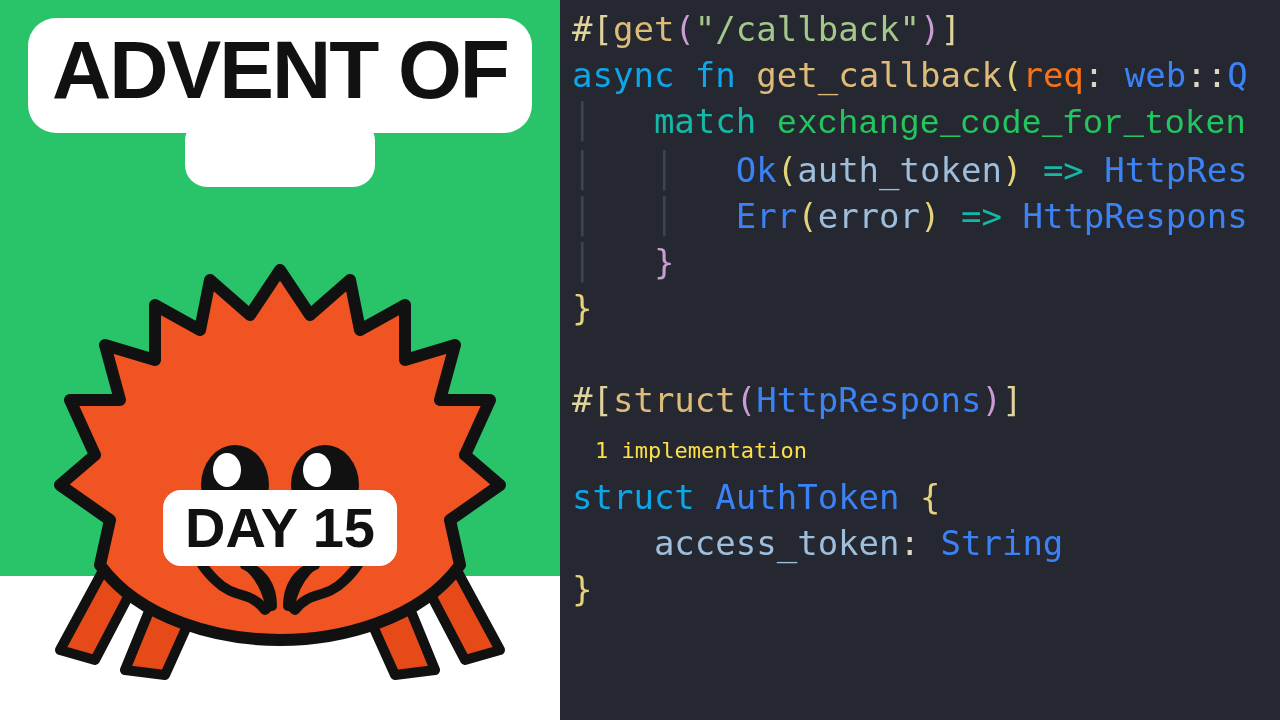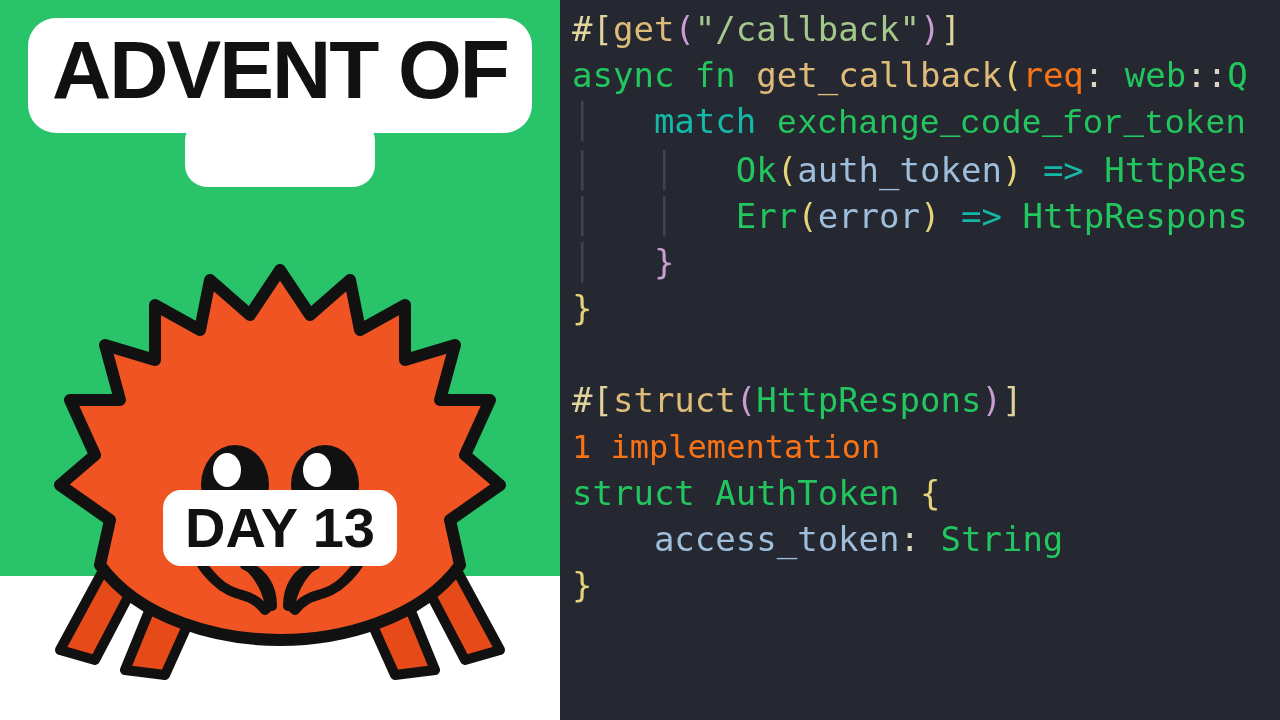--- a/index.html
+++ b/index.html
@@ -87,29 +87,29 @@
     font-family: "Menlo", "Consolas", "DejaVu Sans Mono", monospace;
     font-size: 34px;
     line-height: 46px;
     color: #d8dee9;
     white-space: pre;
   }
   .c-punc   { color: #ddd5c4; }
   .c-attr   { color: #e0d49b; }
   .c-str    { color: #a4c88b; }
   .c-fnname { color: #dfbb79; margin-top: 32px; }
-  .c-kw     { color: #22c55e; }
-  .c-type   { color: #22c55e; }
+  .c-kw     { color: #0ea5e9; }
+  .c-type   { color: #3b82f6; }
   .c-param  { color: #f97316; }
   .c-ctrl   { color: #14b8a6; }
   .c-callfn { color: #22c55e; font-family: Liberation Mono, monospace; }
   .c-var    { color: #9fbedb; }
   .c-brace1 { color: #e5d37a; }
   .c-brace2 { color: #c99dd4; }
-  .c-hint   { color: #f97316; font-size: 32px; }
+  .c-hint   { color: #fde047; font-size: 22px; margin-left: 23px; }
   .indent-guide { color: #3f434c; }
   svg { display:block; }
 </style>
 </head>
 <body>
 
 <div class="left">
   <div class="title-block">
     <div class="title-main">ADVENT OF</div>
   </div>
@@ -143,21 +143,21 @@
       <g fill="#f05423" stroke="#111" stroke-width="10" stroke-linejoin="round" stroke-linecap="round">
         <path d="M175 320 C150 295 150 275 175 285 C210 300 225 320 230 345 L225 350 C210 330 195 340 175 320 Z"></path>
         <path d="M305 320 C330 295 330 275 305 285 C270 300 255 320 250 345 L255 350 C270 330 285 340 305 320 Z"></path>
         <path d="M232 346 C232 326 222 312 205 305" fill="none"></path>
         <path d="M248 346 C248 326 258 312 275 305" fill="none"></path>
       </g>
     </svg>
   </div>
 
   <div class="day-badge">
-    <div class="day-text">DAY 13</div>
+    <div class="day-text">DAY 15</div>
   </div>
 </div>
 
 <div class="right">
 <div class="code"><span class="c-attr">#[</span><span class="c-fnname">get</span><span class="c-brace2">(</span><span class="c-str">"/callback"</span><span class="c-brace2">)</span><span class="c-attr">]</span>
 <span class="c-kw">async</span> <span class="c-kw">fn</span> <span class="c-fnname">get_callback</span><span class="c-brace1">(</span><span class="c-param">req</span><span class="c-punc">:</span> <span class="c-type">web</span><span class="c-punc">::</span><span class="c-type">Q</span>
 <span class="indent-guide">│   </span><span class="c-ctrl">match</span> <span class="c-callfn">exchange_code_for_token</span>
 <span class="indent-guide">│   │   </span><span class="c-type">Ok</span><span class="c-brace1">(</span><span class="c-var">auth_token</span><span class="c-brace1">)</span> <span class="c-ctrl">=&gt;</span> <span class="c-type">HttpRes</span>
 <span class="indent-guide">│   │   </span><span class="c-type">Err</span><span class="c-brace1">(</span><span class="c-var">error</span><span class="c-brace1">)</span> <span class="c-ctrl">=&gt;</span> <span class="c-type">HttpRespons</span>
 <span class="indent-guide">│   </span><span class="c-brace2">}</span>

